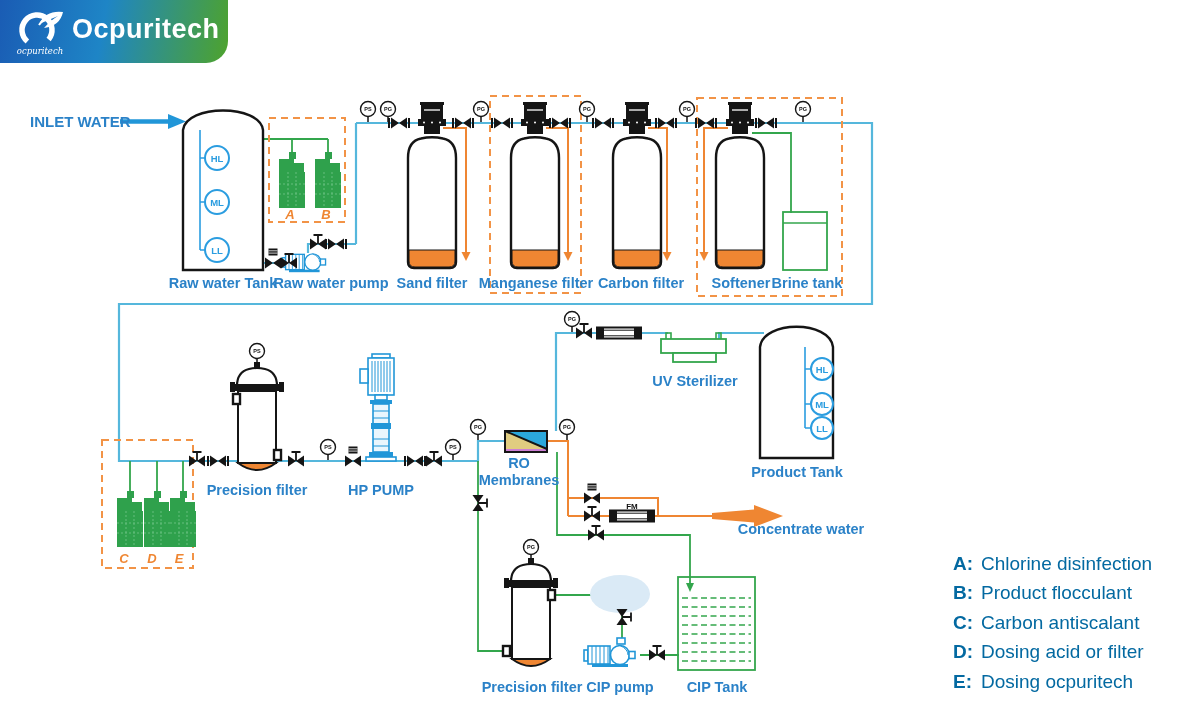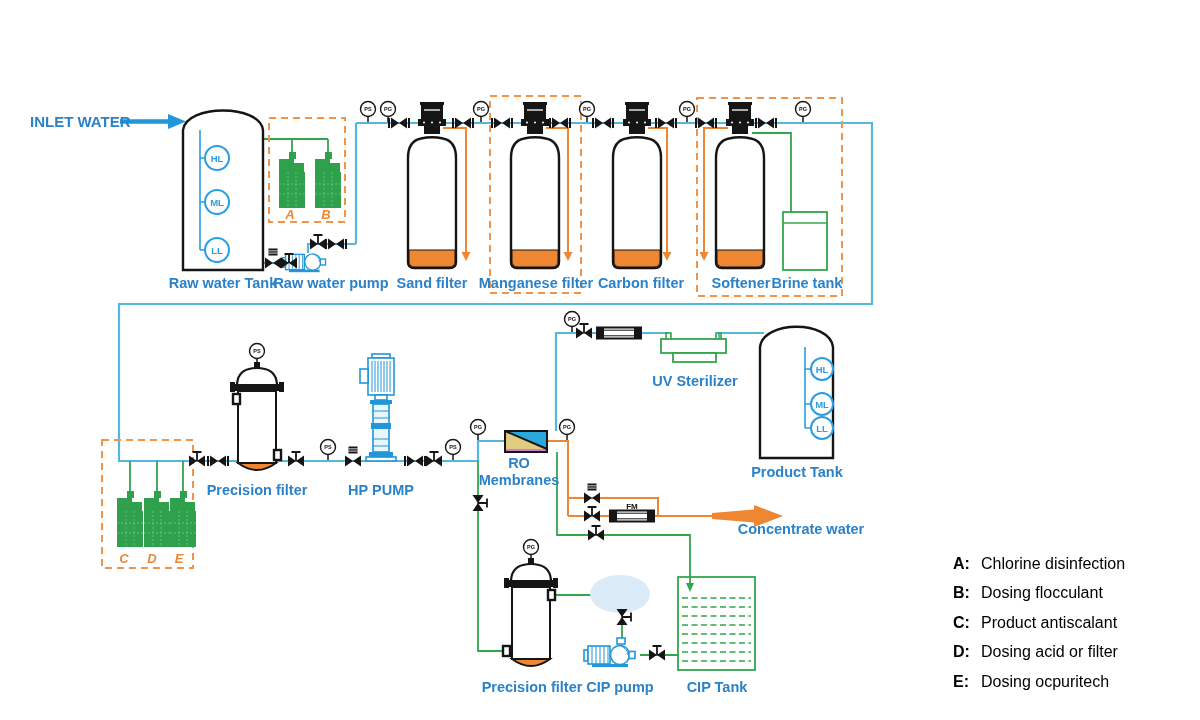--- a/index.html
+++ b/index.html
@@ -7,21 +7,21 @@
           font-family:"Liberation Sans",sans-serif;}
   
   .logo{position:absolute;left:0;top:0;width:228px;height:63px;
         background:linear-gradient(100deg,#1a5cb4 0%,#1e85c6 45%,#4ea32c 100%);
         border-radius:0 0 22px 0;display:flex;align-items:center;}
   .logo .mark{position:absolute;left:10px;top:4px;width:58px;height:56px;}
   .logo .brand{position:absolute;left:72px;top:14px;color:#fff;font-size:27px;font-weight:bold;letter-spacing:.5px;}
   .logo .script{position:absolute;left:12px;top:46px;width:56px;text-align:center;color:#fff;
         font-family:"DejaVu Serif",serif;font-style:italic;font-size:8.5px;}
   
-  .legend{position:absolute;left:953px;top:549px;color:#000000;font-size:16px;}
+  .legend{position:absolute;left:953px;top:549px;color:#0369a1;font-size:19px;}
   .legend .row{height:29.4px;line-height:29.4px;white-space:nowrap;}
   .legend .key{display:inline-block;width:28px;font-weight:bold;}
   
   svg text{font-family:"Liberation Sans",sans-serif;}
   .lbl{font-size:14.5px;font-weight:bold;fill:#2b82c8;text-anchor:middle;}
   .lvl{font-size:9.5px;font-weight:bold;fill:#2b9de0;text-anchor:middle;}
   .gt{font-size:5.5px;font-weight:bold;fill:#111;text-anchor:middle;}
   .dl{font-size:13px;font-weight:bold;font-style:italic;fill:#ef8632;text-anchor:middle;}
   .fm{font-size:8px;font-weight:bold;fill:#111;text-anchor:middle;}
   .inlet{font-size:15px;font-weight:bold;fill:#2b82c8;}
@@ -30,25 +30,34 @@
   .pipe-o{stroke:#ef8632;stroke-width:2;fill:none;}
   .dashbox{stroke:#f29346;stroke-width:2;fill:none;stroke-dasharray:7 5;}
   .blk{fill:#fff;stroke:#151515;stroke-width:2.4;}
   .blu{stroke:#2196d8;stroke-width:1.6;fill:#fff;}
 </style>
 </head>
 <body>
 
 <div id="canvas">
 
+  <div class="logo">
+    <svg class="mark" viewBox="0 0 58 56">
+      <circle cx="27" cy="26" r="15" fill="none" stroke="#fff" stroke-width="5.5" stroke-dasharray="70 25" transform="rotate(130 27 26)"></circle>
+      <path d="M29 20 Q36 6 53 8 Q50 22 34 24 Q42 15 48 12" fill="#fff"></path>
+      <path d="M29 21 Q33 15 40 12" stroke="#fff" stroke-width="2" fill="none"></path>
+    </svg>
+    <div class="brand">Ocpuritech</div>
+    <div class="script">ocpuritech</div>
+  </div>
 
   <div class="legend">
     <div class="row"><span class="key">A:</span><span>Chlorine disinfection</span></div>
-    <div class="row"><span class="key">B:</span><span>Dosing flocculant</span></div>
-    <div class="row"><span class="key">C:</span><span>Product antiscalant</span></div>
+    <div class="row"><span class="key">B:</span><span>Product flocculant</span></div>
+    <div class="row"><span class="key">C:</span><span>Carbon antiscalant</span></div>
     <div class="row"><span class="key">D:</span><span>Dosing acid or filter</span></div>
     <div class="row"><span class="key">E:</span><span>Dosing ocpuritech</span></div>
   </div>
 
   <svg width="1200" height="720" viewBox="0 0 1200 720" style="position:absolute;left:0;top:0;">
     <defs>
       <g id="valve-h">
           <path d="M-8,-5.5 L0,0 L-8,5.5 Z M8,-5.5 L0,0 L8,5.5 Z" fill="#151515"></path>
         </g>
       <g id="valve-he">

